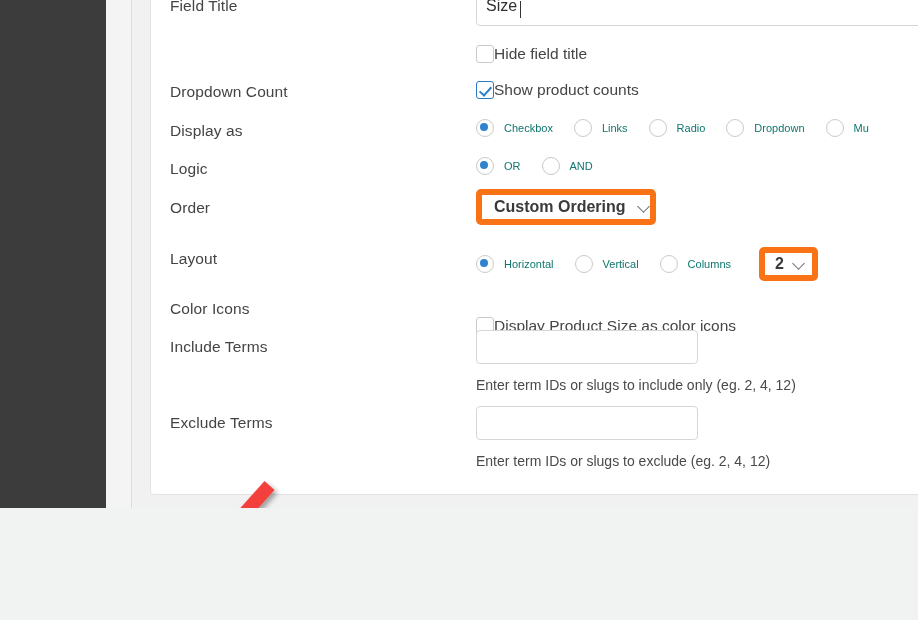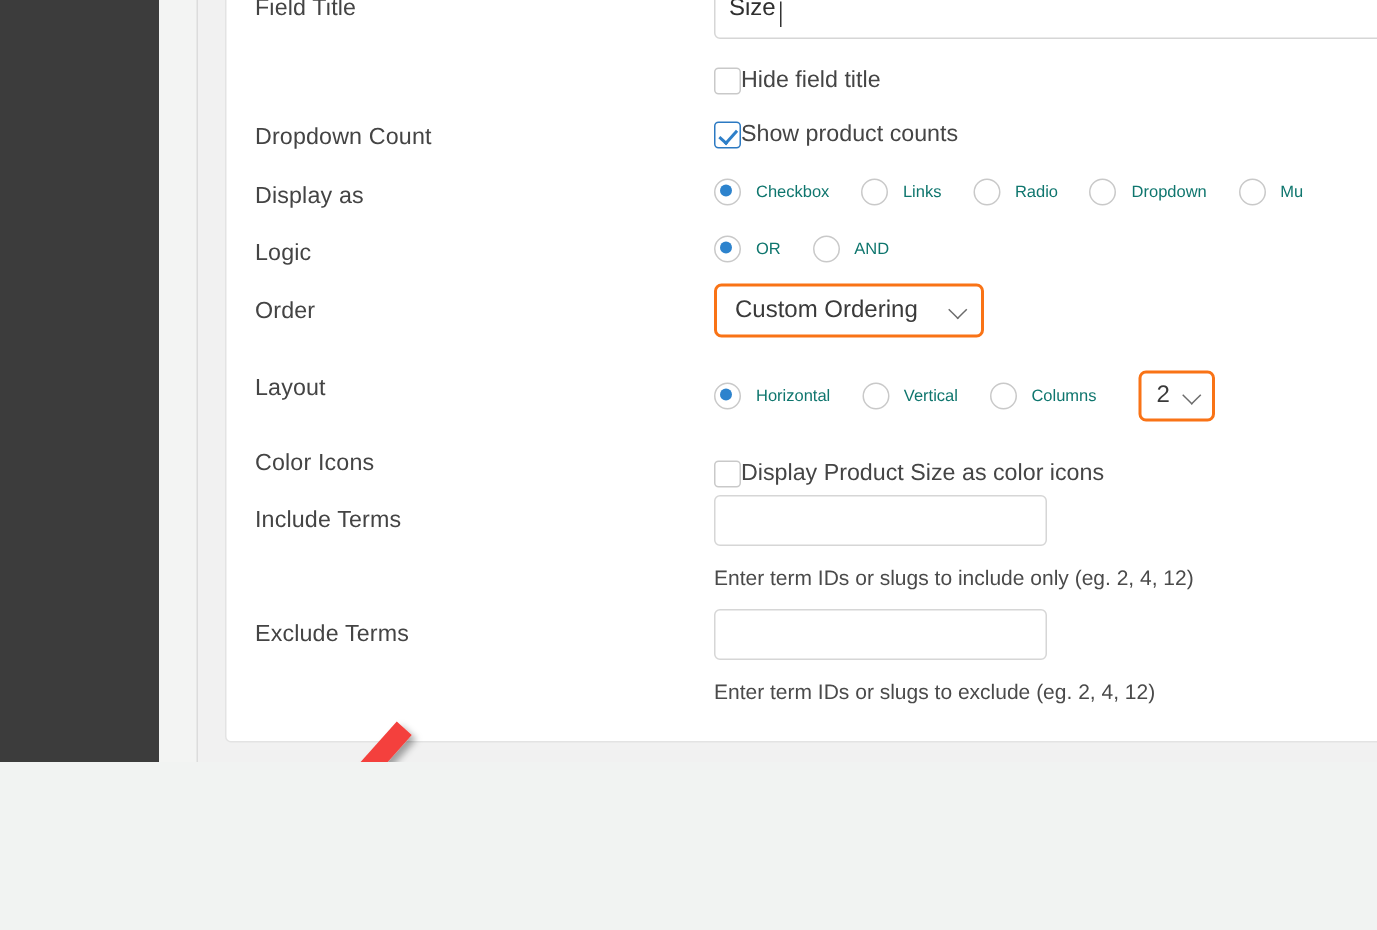--- a/index.html
+++ b/index.html
@@ -153,28 +153,29 @@
     color: #0f766e;
     font-size: 11px;
     white-space: nowrap;
   }
 
   .select {
     display: inline-flex;
     align-items: center;
     justify-content: space-between;
     height: 36px;
-    border: 2px solid #f97316;
+    border: 6px solid #f97316;
     border-radius: 5px;
     background: #fff;
     padding: 0 9px 0 12px;
     font-size: 16px;
     color: #3a3a3a;
     cursor: pointer;
     white-space: nowrap;
+    font-weight: bold;
   }
   .select .chev {
     margin-left: 12px;
     display: inline-block;
     width: 12px; height: 12px;
     position: relative;
   }
   .select .chev::before {
     content: "";
     position: absolute;
@@ -307,21 +308,21 @@
             <span class="select small">
               <span>2</span>
               <span class="chev"></span>
             </span>
           </div>
         </div>
       </div>
 
       <div class="row" style="top:358px">
         <div class="row-label">Color Icons</div>
-        <div class="row-control" style="top:8px">
+        <div class="row-control" style="top:18px">
           <div class="optline">
             <span class="cb"></span>
             <span class="cb-label">Display Product Size as color icons</span>
           </div>
         </div>
       </div>
 
       <div class="row" style="top:396px">
         <div class="row-label">Include Terms</div>
         <div class="row-control" style="top:-7px">

